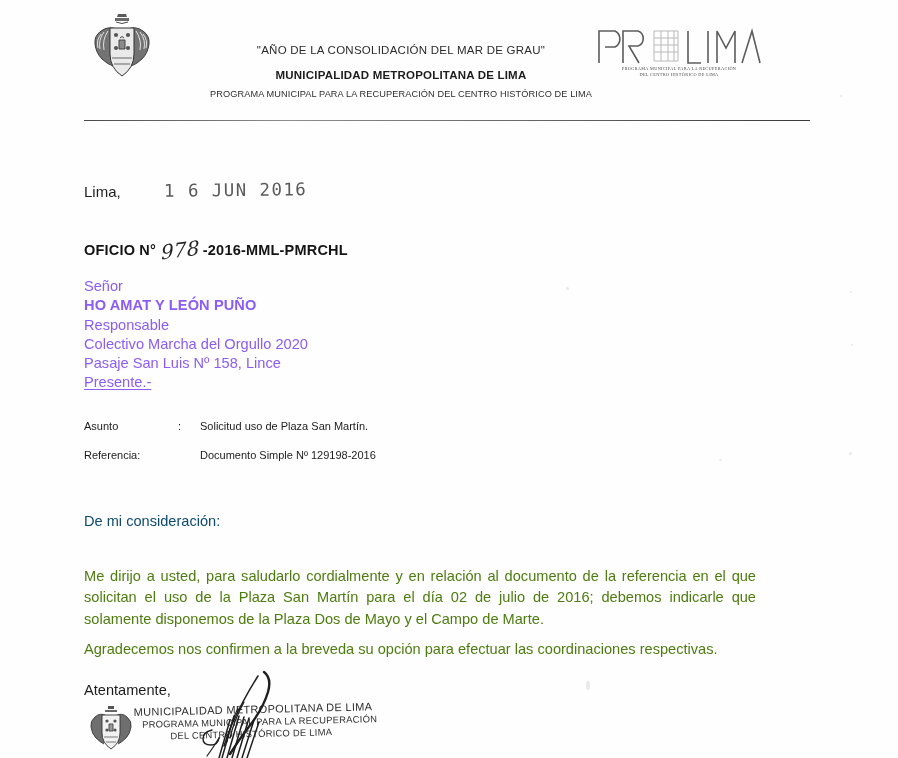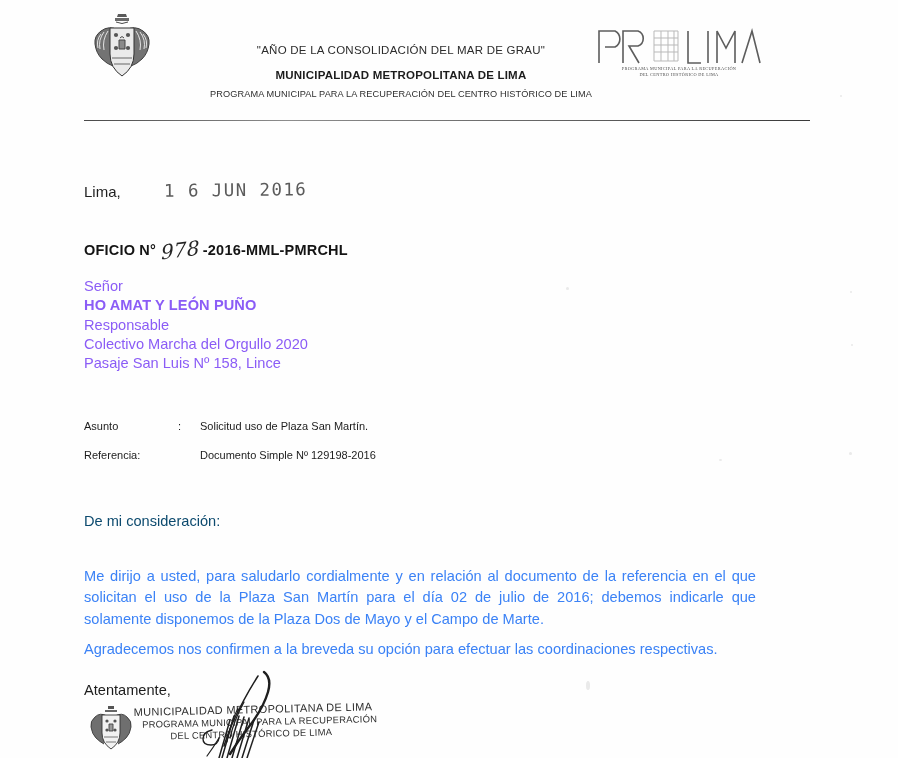--- a/index.html
+++ b/index.html
@@ -180,21 +180,21 @@
   }
 
   .para {
     position: absolute;
     left: 84px;
     width: 672px;
     font-size: 14.6px;
     line-height: 21.5px;
     text-align: justify;
     text-justify: inter-word;
-    color: #3b82f6;
+    color: #4d7c0f;
   }
   .para-1 { top: 551px; }
   .para-2 { top: 624px; }
 
   .closing {
     position: absolute;
     left: 84px; top: 682px;
     font-size: 14.6px;
     color: #1c1c1c;
   }
@@ -321,20 +321,21 @@
     <div class="oficio-row">
       <span>OFICIO N°</span><span class="oficio-num">978</span><span>-2016-MML-PMRCHL</span>
     </div>
 
     <div class="addressee">
       <div>Señor</div>
       <div class="strong">HO AMAT Y LEÓN PUÑO</div>
       <div>Responsable</div>
       <div>Colectivo Marcha del Orgullo 2020</div>
       <div>Pasaje San Luis Nº 158, Lince</div>
+      <div><span class="presente">Presente.-</span></div>
     </div>
 
     <div class="meta">
       <div class="meta-row">
         <span class="meta-label">Asunto</span>
         <span class="meta-colon">:</span>
         <span class="meta-value">Solicitud uso de Plaza  San Martín.</span>
       </div>
       <div class="meta-row">
         <span class="meta-label">Referencia:</span>

